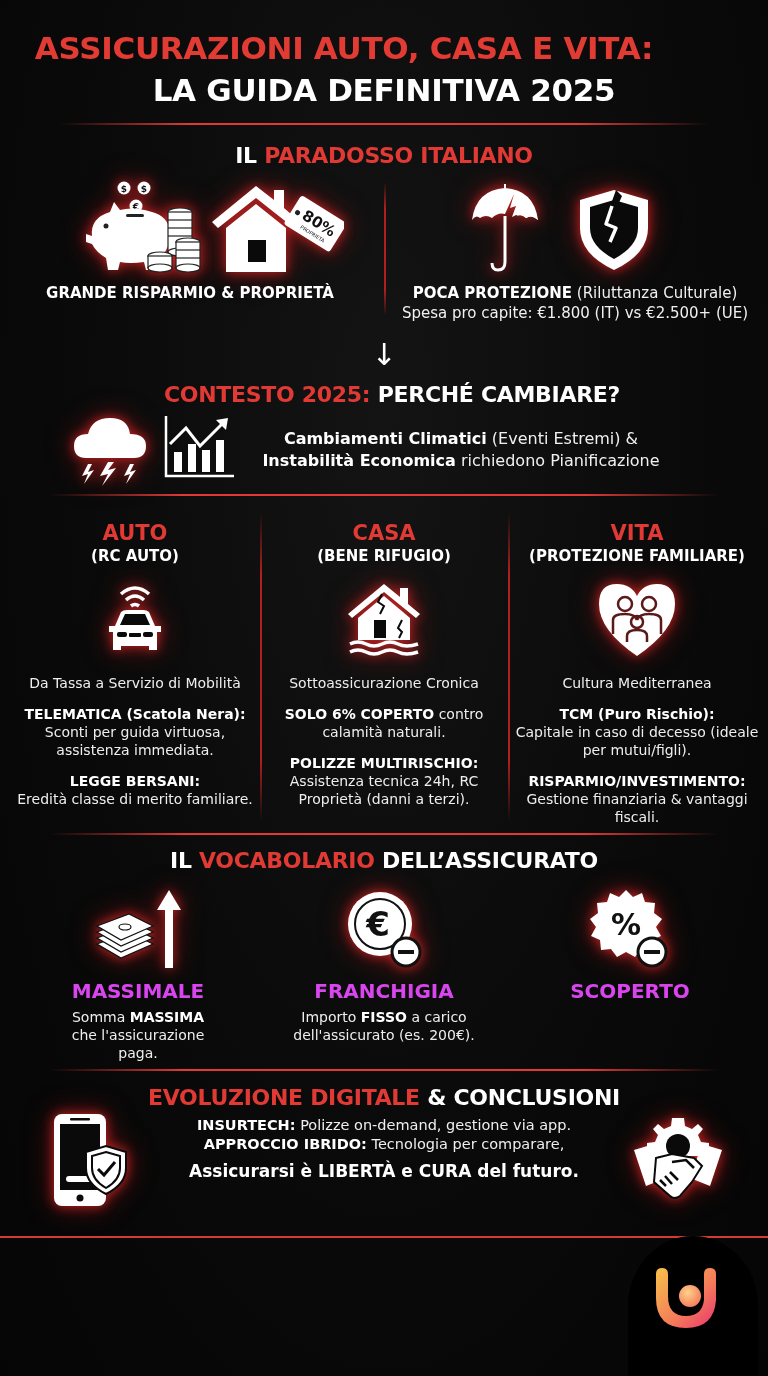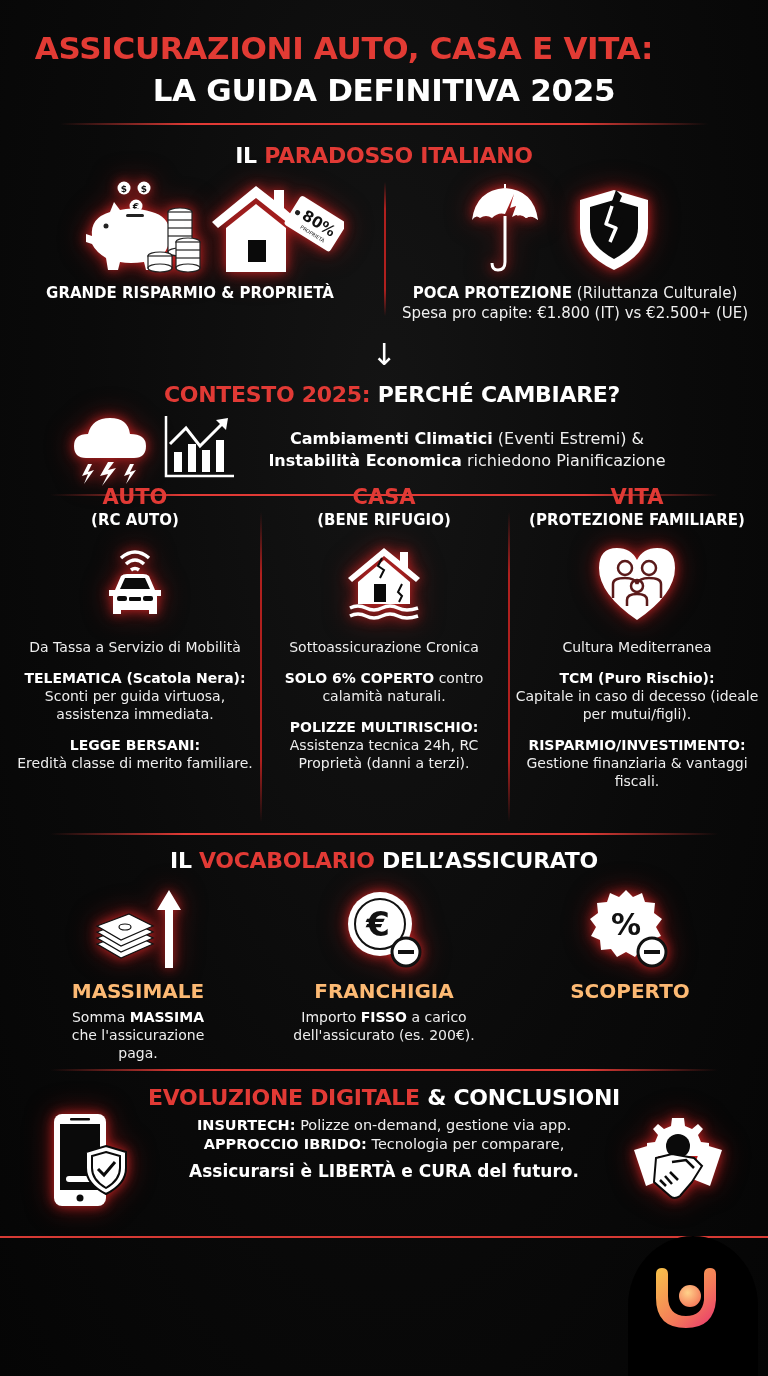--- a/index.html
+++ b/index.html
@@ -25,31 +25,31 @@
 
   .sec-title { position: absolute; left: 0; width: 768px; text-align: center; font-weight: bold; font-size: 22px; letter-spacing: -0.3px; }
 
   .glow { filter: drop-shadow(0 0 6px rgba(220,40,40,0.85)) drop-shadow(0 0 12px rgba(180,20,20,0.5)); }
 
   .caption { position: absolute; text-align: center; font-size: 15px; line-height: 19px; color: #f0f0f0; }
   .caption b { font-weight: bold; color: #fff; }
 
   .vdiv { position: absolute; width: 2px; background: linear-gradient(180deg, rgba(200,30,30,0) 0%, #b0201e 20%, #b0201e 80%, rgba(200,30,30,0) 100%); }
 
-  .col { position: absolute; top: 484px; width: 250px; text-align: center; }
+  .col { position: absolute; top: 520px; width: 250px; text-align: center; }
   .col .h { font-weight: bold; font-size: 21px; color: #e13a35; line-height: 26px; }
   .col .sub { font-weight: bold; font-size: 15px; color: #fff; line-height: 20px; }
   .col .icon { height: 96px; display: flex; align-items: center; justify-content: center; margin-top: 6px; }
   .col .lead { font-size: 14px; line-height: 18px; margin-top: 6px; color: #eee; }
   .col .blk { font-size: 14px; line-height: 18px; margin-top: 13px; color: #eee; }
   .col .blk b { color: #fff; }
 
   .vocab { position: absolute; top: 888px; width: 256px; text-align: center; }
   .vocab .icon { height: 84px; display: flex; align-items: center; justify-content: center; }
-  .vocab .term { font-weight: bold; font-size: 20px; color: #fdba74; margin-top: 6px; line-height: 26px; }
+  .vocab .term { font-weight: bold; font-size: 20px; color: #d946ef; margin-top: 6px; line-height: 26px; }
   .vocab .desc { font-size: 14px; line-height: 18px; color: #eee; margin-top: 4px; }
   .vocab .desc b { color: #fff; }
 
   .digi { position: absolute; top: 1116px; left: 150px; width: 468px; text-align: center; font-size: 14.5px; line-height: 19px; color: #eee; }
   .digi b { color: #fff; }
   .digi .final { font-weight: bold; font-size: 17px; color: #fff; margin-top: 8px; }
 </style>
 </head>
 <body>
 
@@ -145,21 +145,21 @@
 <svg class="abs" style="left:162px; top:414px;" width="74" height="66" viewBox="0 0 74 66">
   <path d="M4 2 L4 62 L72 62" stroke="#fff" stroke-width="2.5" fill="none"></path>
   <rect x="12" y="38" width="8" height="20" fill="#fff"></rect>
   <rect x="26" y="30" width="8" height="28" fill="#fff"></rect>
   <rect x="40" y="36" width="8" height="22" fill="#fff"></rect>
   <rect x="54" y="26" width="8" height="32" fill="#fff"></rect>
   <path d="M8 30 L24 14 L38 32 L62 8" stroke="#fff" stroke-width="3" fill="none"></path>
   <path d="M54 6 L66 4 L64 16 Z" fill="#fff"></path>
 </svg>
 
-<div class="caption" style="top:428px; left:232px; width:470px; font-size:16px; line-height:22px;">
+<div class="caption" style="top:428px; left:226px; width:470px; font-size:16px; line-height:22px;">
   <b>Cambiamenti Climatici</b>
   <span>(Eventi Estremi) &amp;</span><br>
   <b>Instabilità Economica</b>
   <span>richiedono Pianificazione</span>
 </div>
 
 <div class="hr" style="top:494px; left:50px; width:668px;"></div>
 
 <div class="vdiv" style="left:260px; top:512px; height:310px;"></div>
 <div class="vdiv" style="left:508px; top:512px; height:310px;"></div>

